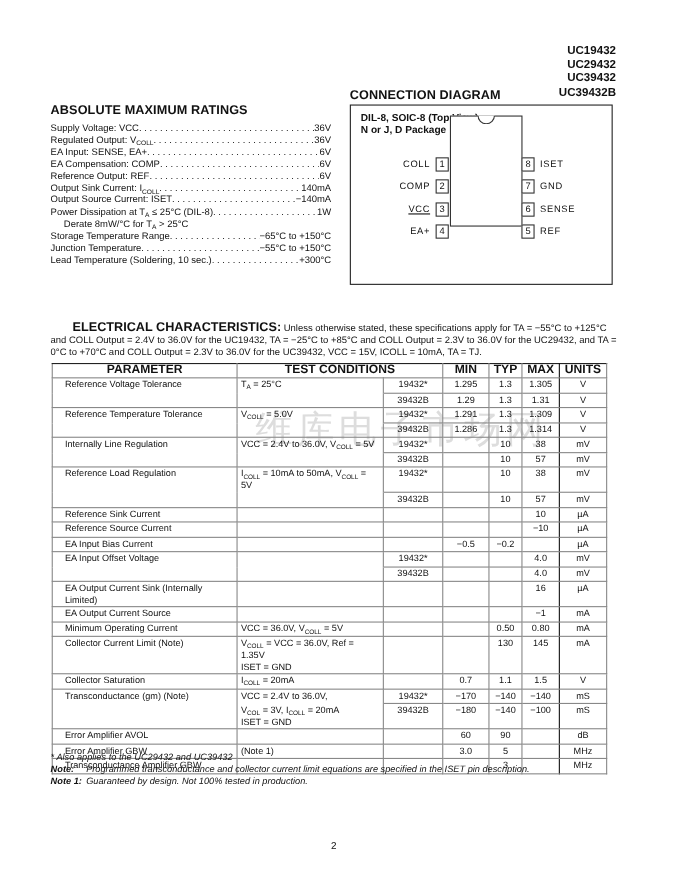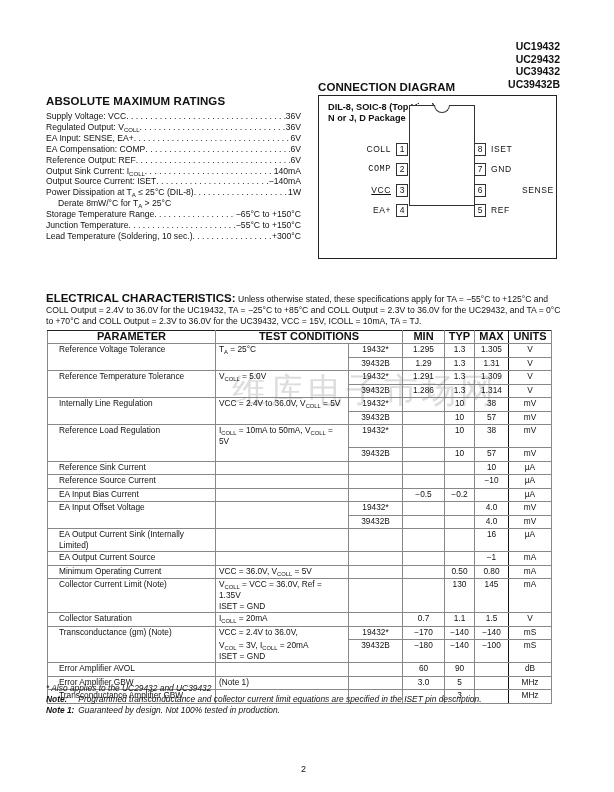--- a/index.html
+++ b/index.html
@@ -18,21 +18,21 @@
   .amr .note { font-style:italic; margin-top:3px; line-height:11px; }
   sub { font-size:70%; vertical-align:-2px; line-height:0; }
   .conn { left:318px; top:81px; }
   .connbox { left:318px; top:95px; width:239px; height:164px; border:1px solid #222; box-sizing:border-box; }
   .pkg { position:absolute; left:9px; top:6px; font-weight:bold; font-size:9.2px; line-height:11px; }
   .chip { position:absolute; left:90px; top:102px; width:66px; height:101px; border:1px solid #333; box-sizing:border-box; background:#fff; }
   .notch { position:absolute; left:24px; top:-1px; width:14px; height:7px; border:1px solid #333; border-top:none; border-radius:0 0 8px 8px; background:#fff; }
   .pin { position:absolute; width:12px; height:13px; border:1px solid #333; box-sizing:border-box; font-size:8.5px; text-align:center; line-height:11px; background:#fff; }
   .pinlbl { position:absolute; font-size:8.5px; letter-spacing:0.6px; line-height:13px; }
   .ec { left:46px; top:293px; width:520px; font-size:8.6px; line-height:11px; }
-  .ec b { font-size:11.5px; }
+  .ec b { font-size:11.5px;margin-left:20px; }
   table.spec { position:absolute; left:47px; top:330px; border-collapse:collapse; font-size:8.3px; table-layout:fixed; }
   table.spec td, table.spec th { border:1px solid #888; padding:0 3px; height:12.5px; line-height:11px; vertical-align:top; }
   table.spec th { font-weight:bold; font-size:11px; text-align:center; height:12px; border-top:1.5px solid #222; }
   table.spec td.p { padding-left:11px; }
   table.spec td.v, table.spec td.n, table.spec td.u { text-align:center; }
   table.spec .tl { border-left:1.6px solid #111 !important; }
   table.spec .tr { border-right:1.6px solid #111 !important; }
   .footnotes { left:46px; top:683px; width:540px; font-size:8.4px; line-height:11px; font-style:italic; }
   .footnotes .k { font-weight:bold; display:inline-block; min-width:30px; }
   .pagenum { left:301px; top:764px; font-size:9px; }
@@ -118,33 +118,33 @@
     <div>DIL-8, SOIC-8 (Top View)</div>
     <div>N or J, D Package</div>
   </div>
 
   <div class="chip" style="left:90px;top:9px;height:101px;">
     <div class="notch"></div>
   </div>
 
   <div class="pinlbl" style="right:165px;top:47px;text-align:right;">COLL</div>
   <div class="pin" style="left:77px;top:47px;">1</div>
-  <div class="pinlbl" style="right:165px;top:67px;text-align:right;font-family:Liberation Mono, monospace;">COMP</div>
+  <div class="pinlbl" style="right:165px;top:67px;text-align:right;">COMP</div>
   <div class="pin" style="left:77px;top:67px;">2</div>
   <div class="pinlbl" style="right:165px;top:88px;text-align:right;text-decoration:underline;">VCC</div>
   <div class="pin" style="left:77px;top:88px;">3</div>
   <div class="pinlbl" style="right:165px;top:108px;text-align:right;">EA+</div>
   <div class="pin" style="left:77px;top:108px;">4</div>
 
   <div class="pin" style="left:155px;top:47px;">8</div>
   <div class="pinlbl" style="left:172px;top:47px;">ISET</div>
   <div class="pin" style="left:155px;top:67px;">7</div>
   <div class="pinlbl" style="left:172px;top:67px;">GND</div>
   <div class="pin" style="left:155px;top:88px;">6</div>
-  <div class="pinlbl" style="left:172px;top:88px;margin-left:31px;">SENSE</div>
+  <div class="pinlbl" style="left:172px;top:88px;">SENSE</div>
   <div class="pin" style="left:155px;top:108px;">5</div>
   <div class="pinlbl" style="left:172px;top:108px;">REF</div>
 </div>
 
 <div class="abs ec">
   <b>ELECTRICAL CHARACTERISTICS:</b>
   <span>Unless otherwise stated, these specifications apply for TA = −55°C to +125°C and COLL Output = 2.4V to 36.0V for the UC19432, TA = −25°C to +85°C and COLL Output = 2.3V to 36.0V for the UC29432, and TA = 0°C to +70°C and COLL Output = 2.3V to 36.0V for the UC39432, VCC = 15V, ICOLL = 10mA, TA = TJ.</span>
 </div>
 
 <table class="spec">

